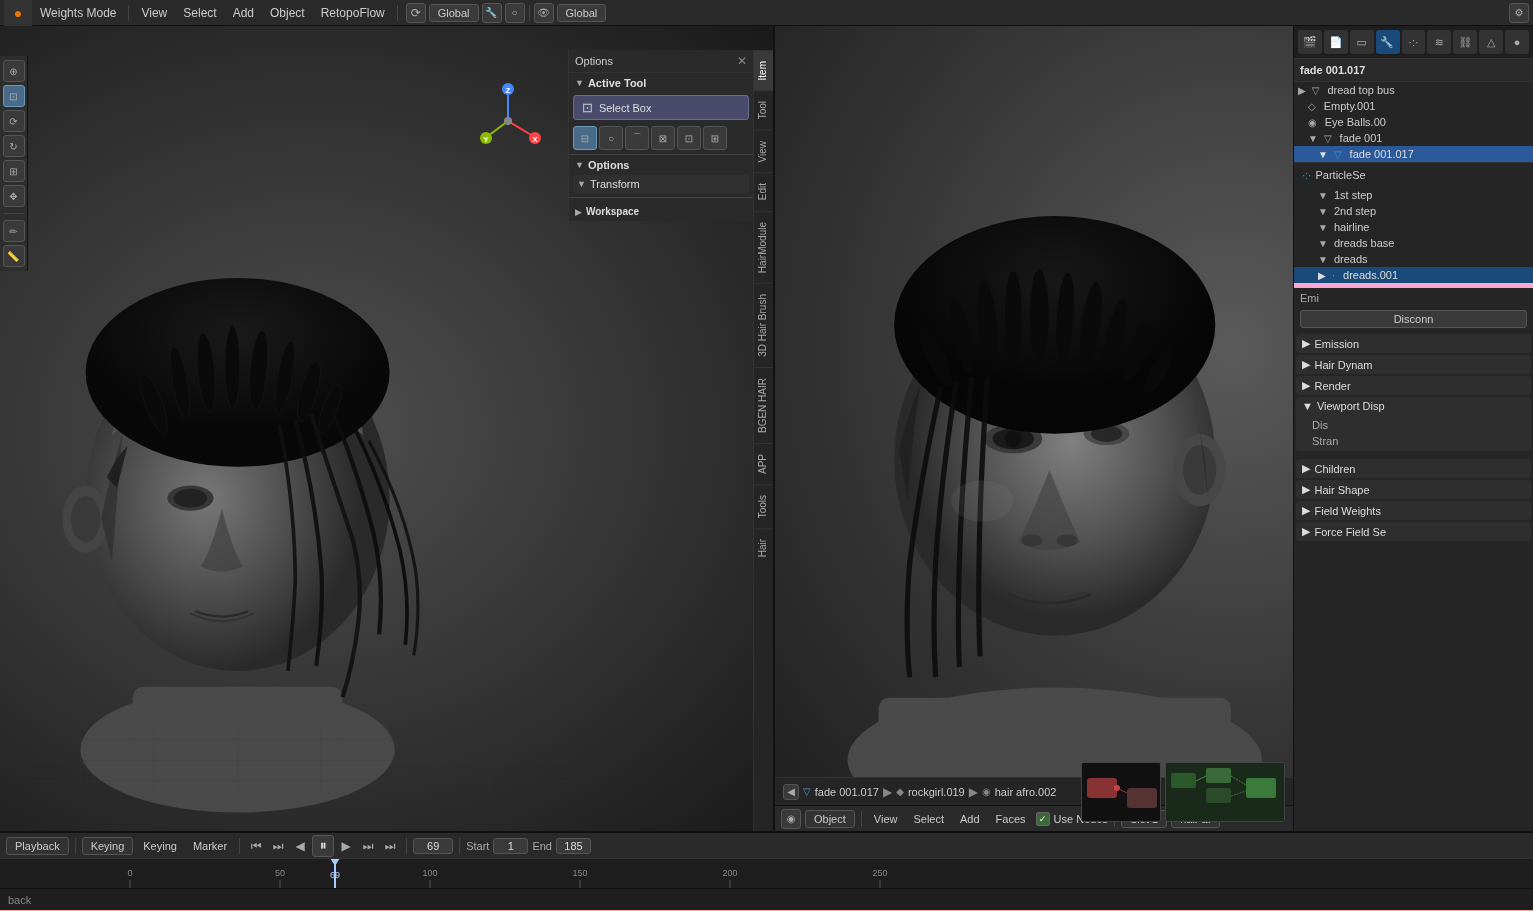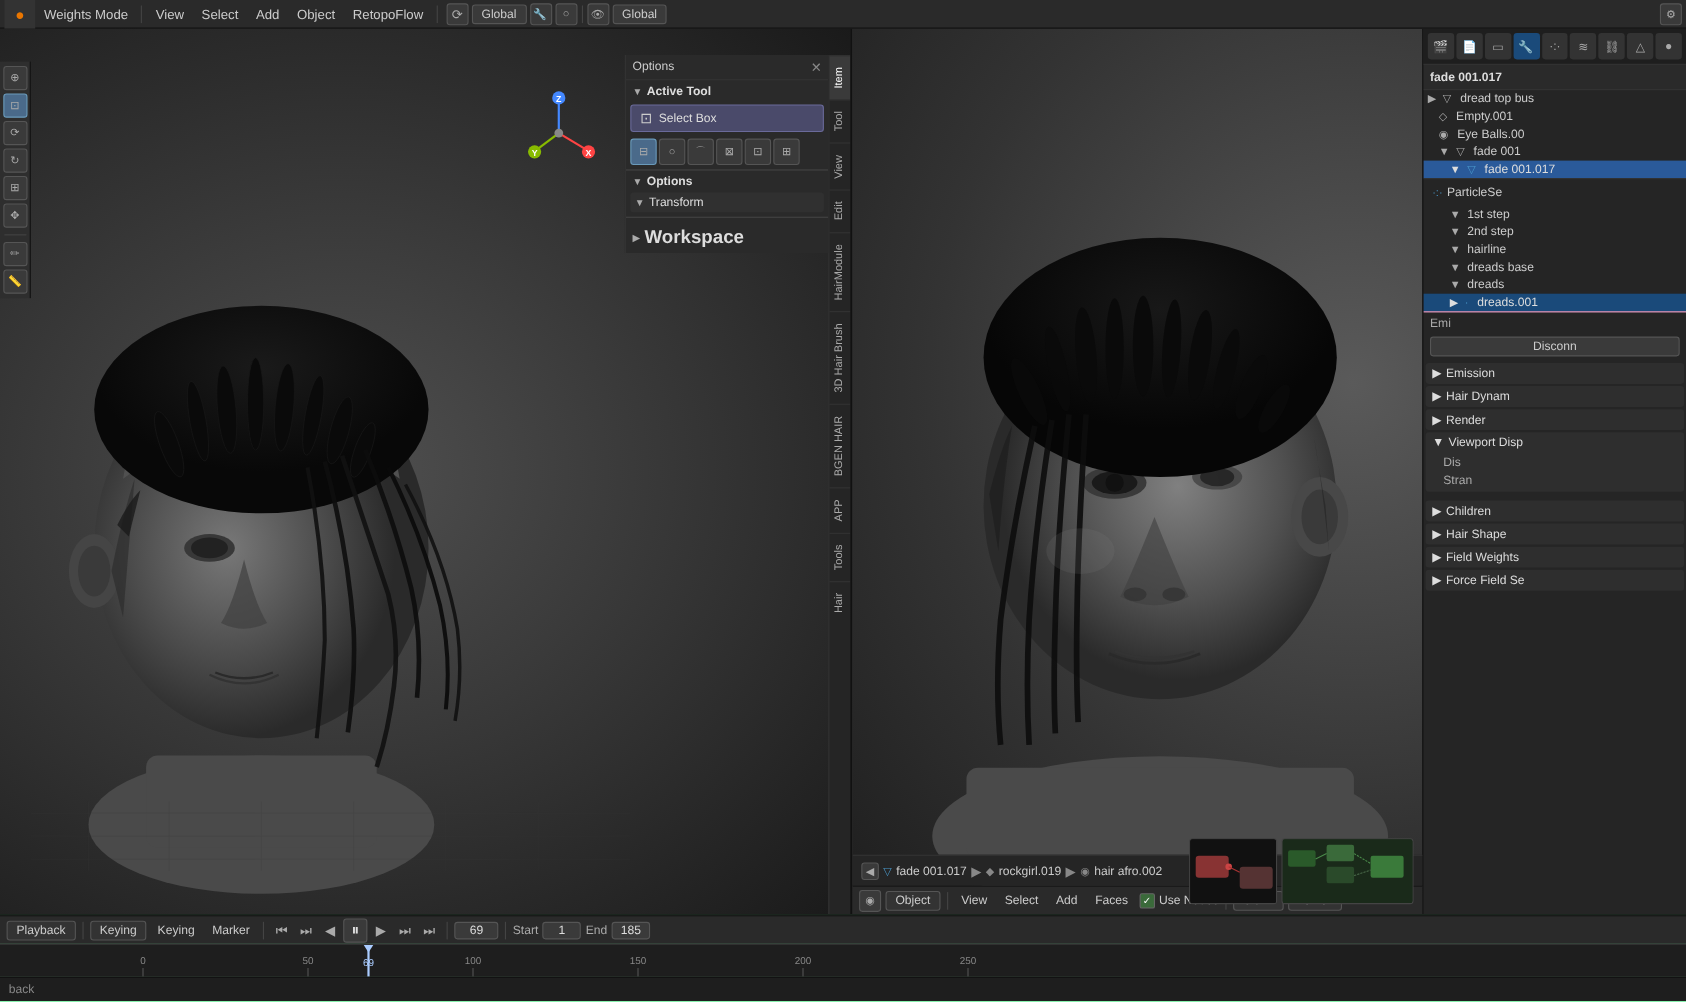--- a/index.html
+++ b/index.html
@@ -461,21 +461,21 @@
             </div>
 
           </div>
         </div>
 
         <div style="height:1px;background:#444;margin:4px 0;"></div>
 
         <div>
           <div style="display:flex;align-items:center;gap:4px;padding:4px 6px;">
             <span style="color:#aaa;font-size:9px;">▶</span>
-            <span style="font-size:17px;color:#ddd;font-weight:bold;">Workspace</span>
+            <span style="font-size:10px;color:#ddd;font-weight:bold;">Workspace</span>
           </div>
         </div>
 
       </div>
     </div>
 
     <div class="viewport-right">
 
       <div class="vp-gradient-right"></div>
 
@@ -633,21 +633,21 @@
               <span style="font-size:11px;">dreads</span>
             </div>
 
             <div class="outliner-item selected" style="padding-left:24px;">
               <span style="color:#ddd;font-size:10px;margin-right:2px;">▶</span>
               <span style="color:#4a9acc;font-size:10px;margin-right:4px;">·</span>
               <span style="font-size:11px;color:#ddd;">dreads.001</span>
             </div>
           </div>
 
-          <div style="padding:4px 6px;border-top:1px solid #f9a8d4;">
+          <div style="padding:4px 6px;border-top:5px solid #f9a8d4;">
             <div style="display:flex;align-items:center;gap:4px;">
               <span style="font-size:11px;color:#aaa;">Emi</span>
             </div>
           </div>
 
           <div style="padding:2px 6px;">
             <div style="background:#3a3a3a;border:1px solid #555;border-radius:3px;padding:2px 8px;color:#ccc;font-size:11px;cursor:pointer;text-align:center;">Disconn</div>
           </div>
 
           <div style="padding:2px;">
@@ -773,21 +773,21 @@
               <line x1="65" y1="33" x2="80" y2="28" stroke="#4a6a4a" stroke-width="1" stroke-dasharray="2,1"></line>
             </svg>
           </div>
         </div>
       </div>
 
     </div>
 
   </div>
 
-  <div style="height:80px;background:#86efac;border-top:1px solid #111;position:relative;">
+  <div style="height:80px;background:#fca5a5;border-top:1px solid #111;position:relative;">
 
     <div class="viewport-bottom-toolbar">
 
       <div class="vbt-btn">Playback</div>
       <div class="divider-v"></div>
 
       <div class="vbt-btn">Keying</div>
 
       <div class="menu-item" style="font-size:11px;color:#ccc;padding:2px 6px;cursor:pointer;">Keying</div>
       <div class="menu-item" style="font-size:11px;color:#ccc;padding:2px 6px;cursor:pointer;">Marker</div>

